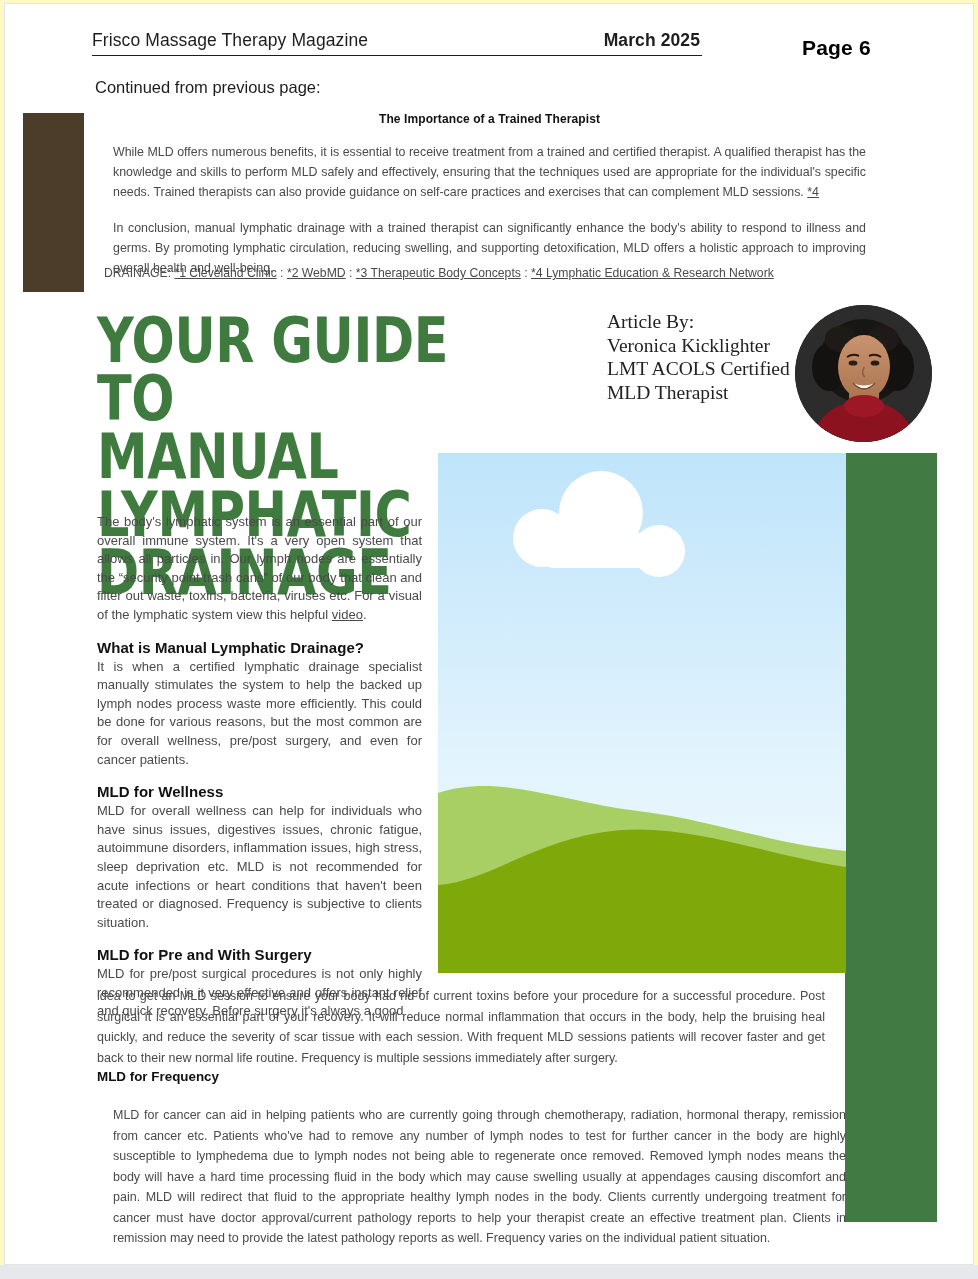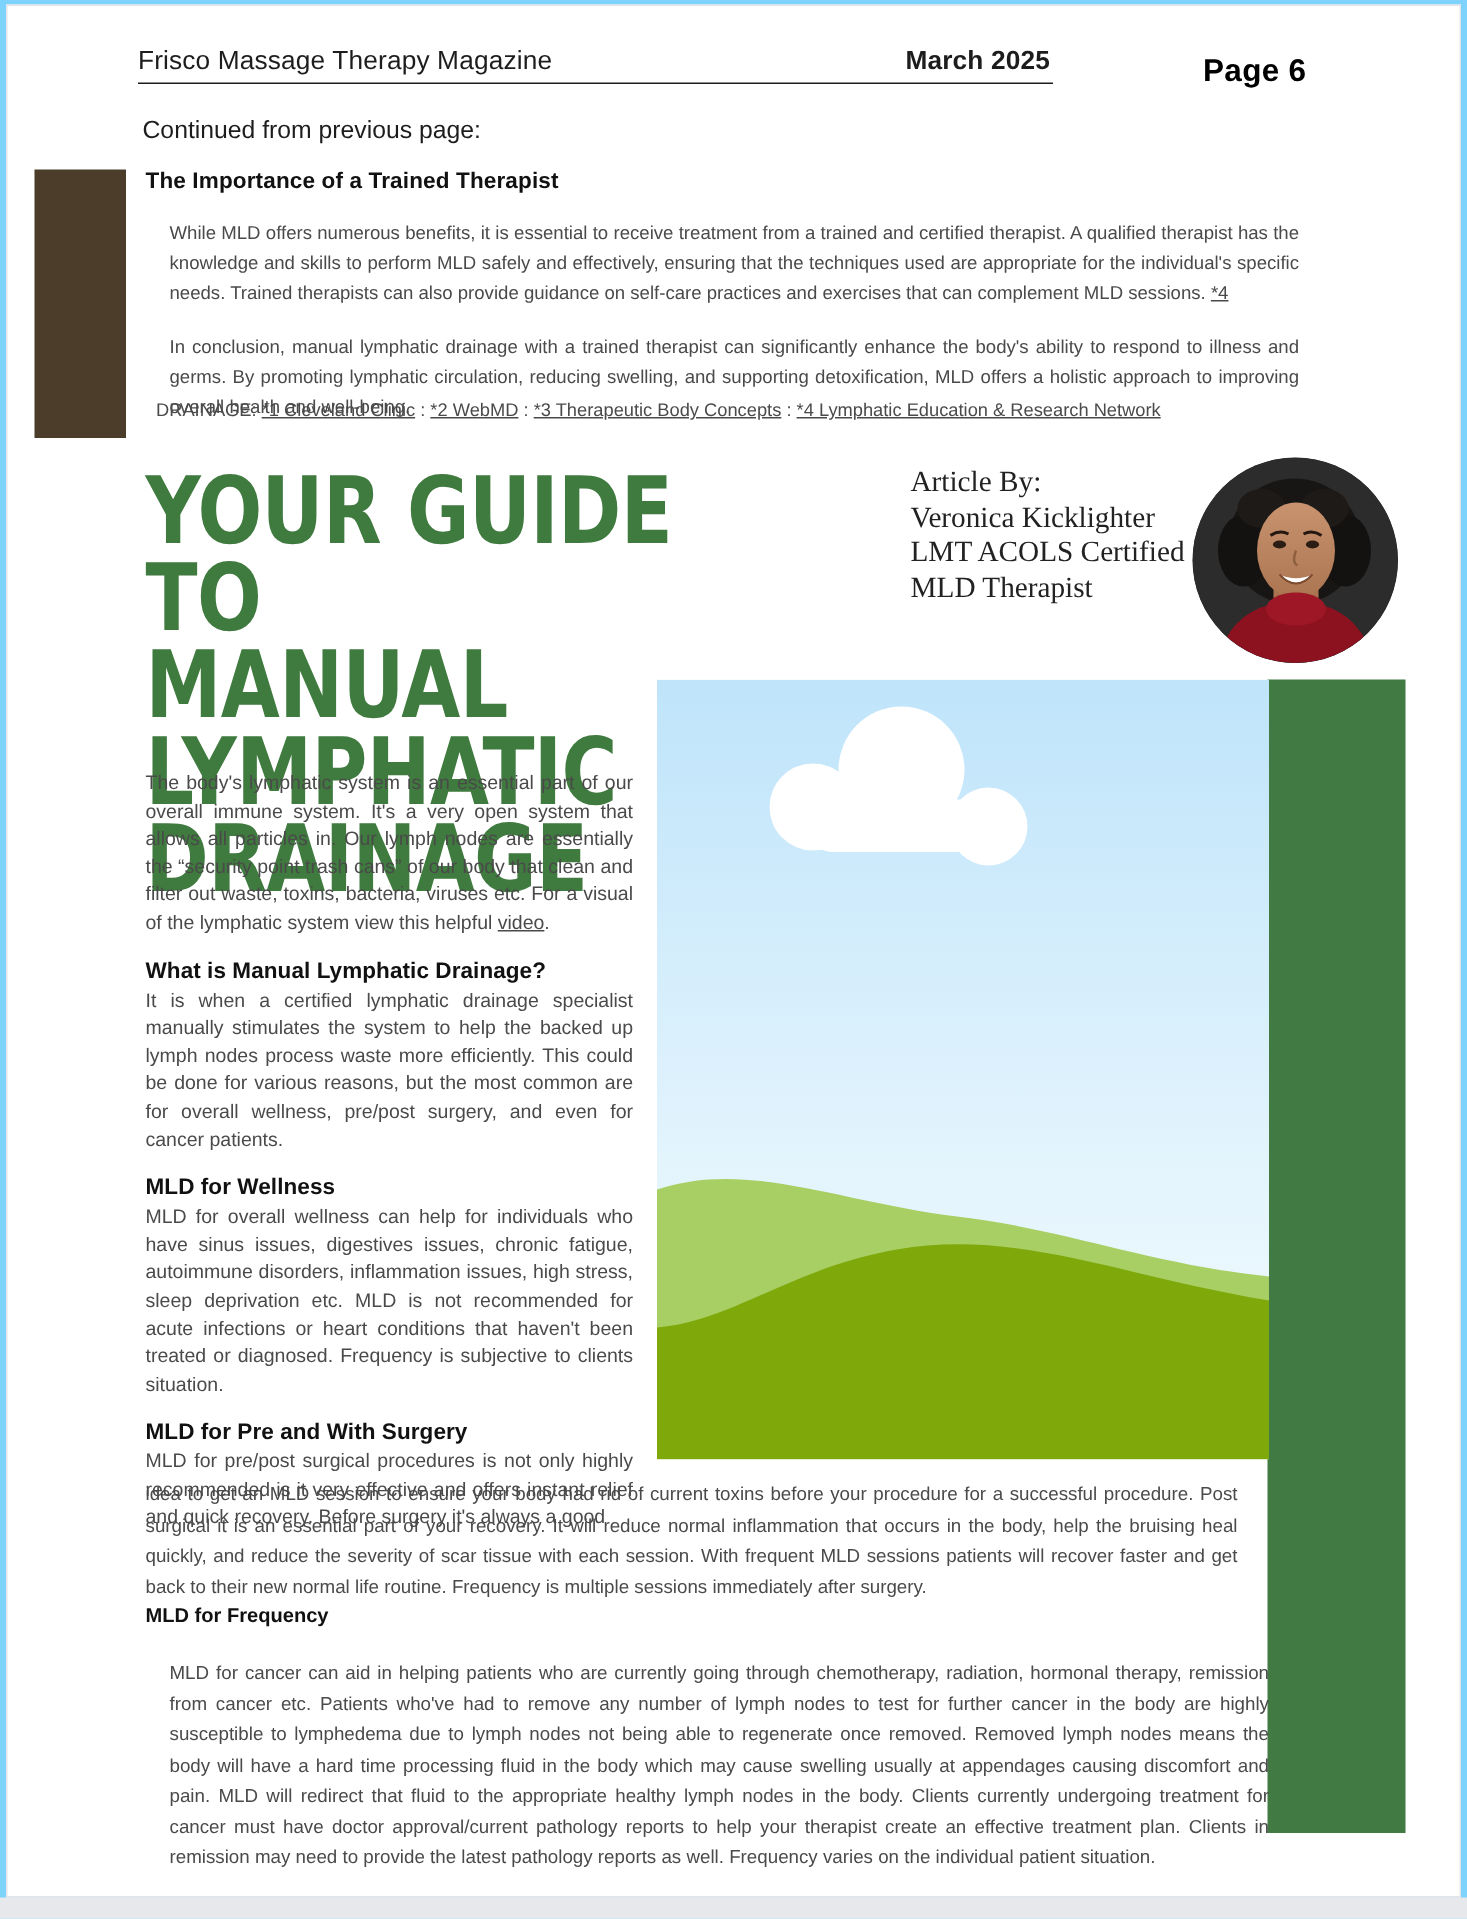--- a/index.html
+++ b/index.html
@@ -7,21 +7,21 @@
   html, body {
     margin: 0; padding: 0;
     background: #e9eaee;
     font-family: "Liberation Sans", sans-serif;
   }
   #page {
     position: relative;
     width: 978px;
     height: 1279px;
     margin: 0 auto;
-    background: #7dd3fc;
+    background: #fef9c3;
     overflow: hidden;
   }
   #sheet {
     position: absolute;
     left: 4px; top: 3px;
     width: 970px; height: 1262px;
     background: #fff;
     border: 1px solid #e3e4e8;
   }
   #bottom-shade {
@@ -70,25 +70,26 @@
   .brown-bar {
     position: absolute;
     left: 23px; top: 113px;
     width: 61px; height: 179px;
     background: #4b3d2a;
   }
 
   
   .cont-block { position: absolute; left: 97px; top: 112px; width: 785px; }
   .cont-h {
-    font-size: 15px;
+    font-size: 12px;
     font-weight: bold;
     color: #111;
     margin: 0 0 4px 0;
     letter-spacing: .1px;
+    text-align: center;
   }
   .cont-p {
     font-size: 12.4px;
     line-height: 20px;
     color: #4a4a4a;
     margin: 16px;
     text-align: justify;
   }
   .cont-p.nopad { margin-top: 0px; }
   .u { text-decoration: underline; }

